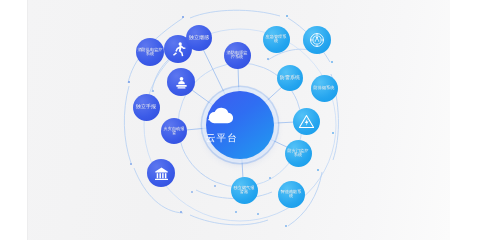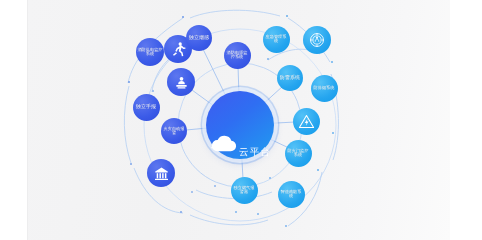--- a/index.html
+++ b/index.html
@@ -27,21 +27,21 @@
     padding:0 1px;word-break:break-all;
     font-family:"DejaVu Sans","Liberation Sans",sans-serif;
     text-shadow:0 0 .4px rgba(0,0,0,.18);
   }
   .n-purple{background:radial-gradient(circle at 34% 28%,#5d77ef 0%,#3b5be8 58%,#2f4bdb 100%);}
   .n-cyan{background:radial-gradient(circle at 34% 28%,#54c2f7 0%,#25a5ef 60%,#139ae9 100%);}
   .n-icon{overflow:hidden;}
   .n-icon svg{display:block;}
   #hub{
     position:absolute;border-radius:50%;
-    display:flex;flex-direction:row;align-items:flex-end;justify-content:center;
+    display:flex;flex-direction:column;align-items:flex-start;justify-content:center;
     background:linear-gradient(142deg,#3f5bf0 0%,#2f6ef2 42%,#1f9df0 100%);
     box-shadow:0 0 0 4px rgba(255,255,255,.55),0 0 0 5.5px rgba(88,150,240,.30),0 3px 10px rgba(50,90,200,.22);
     color:#fff;
   }
   #hub .hub-label{
     font-size:9.5px;letter-spacing:1.1px;margin-top:1px;
     font-family:"DejaVu Sans","Liberation Sans",sans-serif;
   }
   #hub .hub-icon{margin-bottom:1px;}
   .dot{position:absolute;border-radius:50%;}

